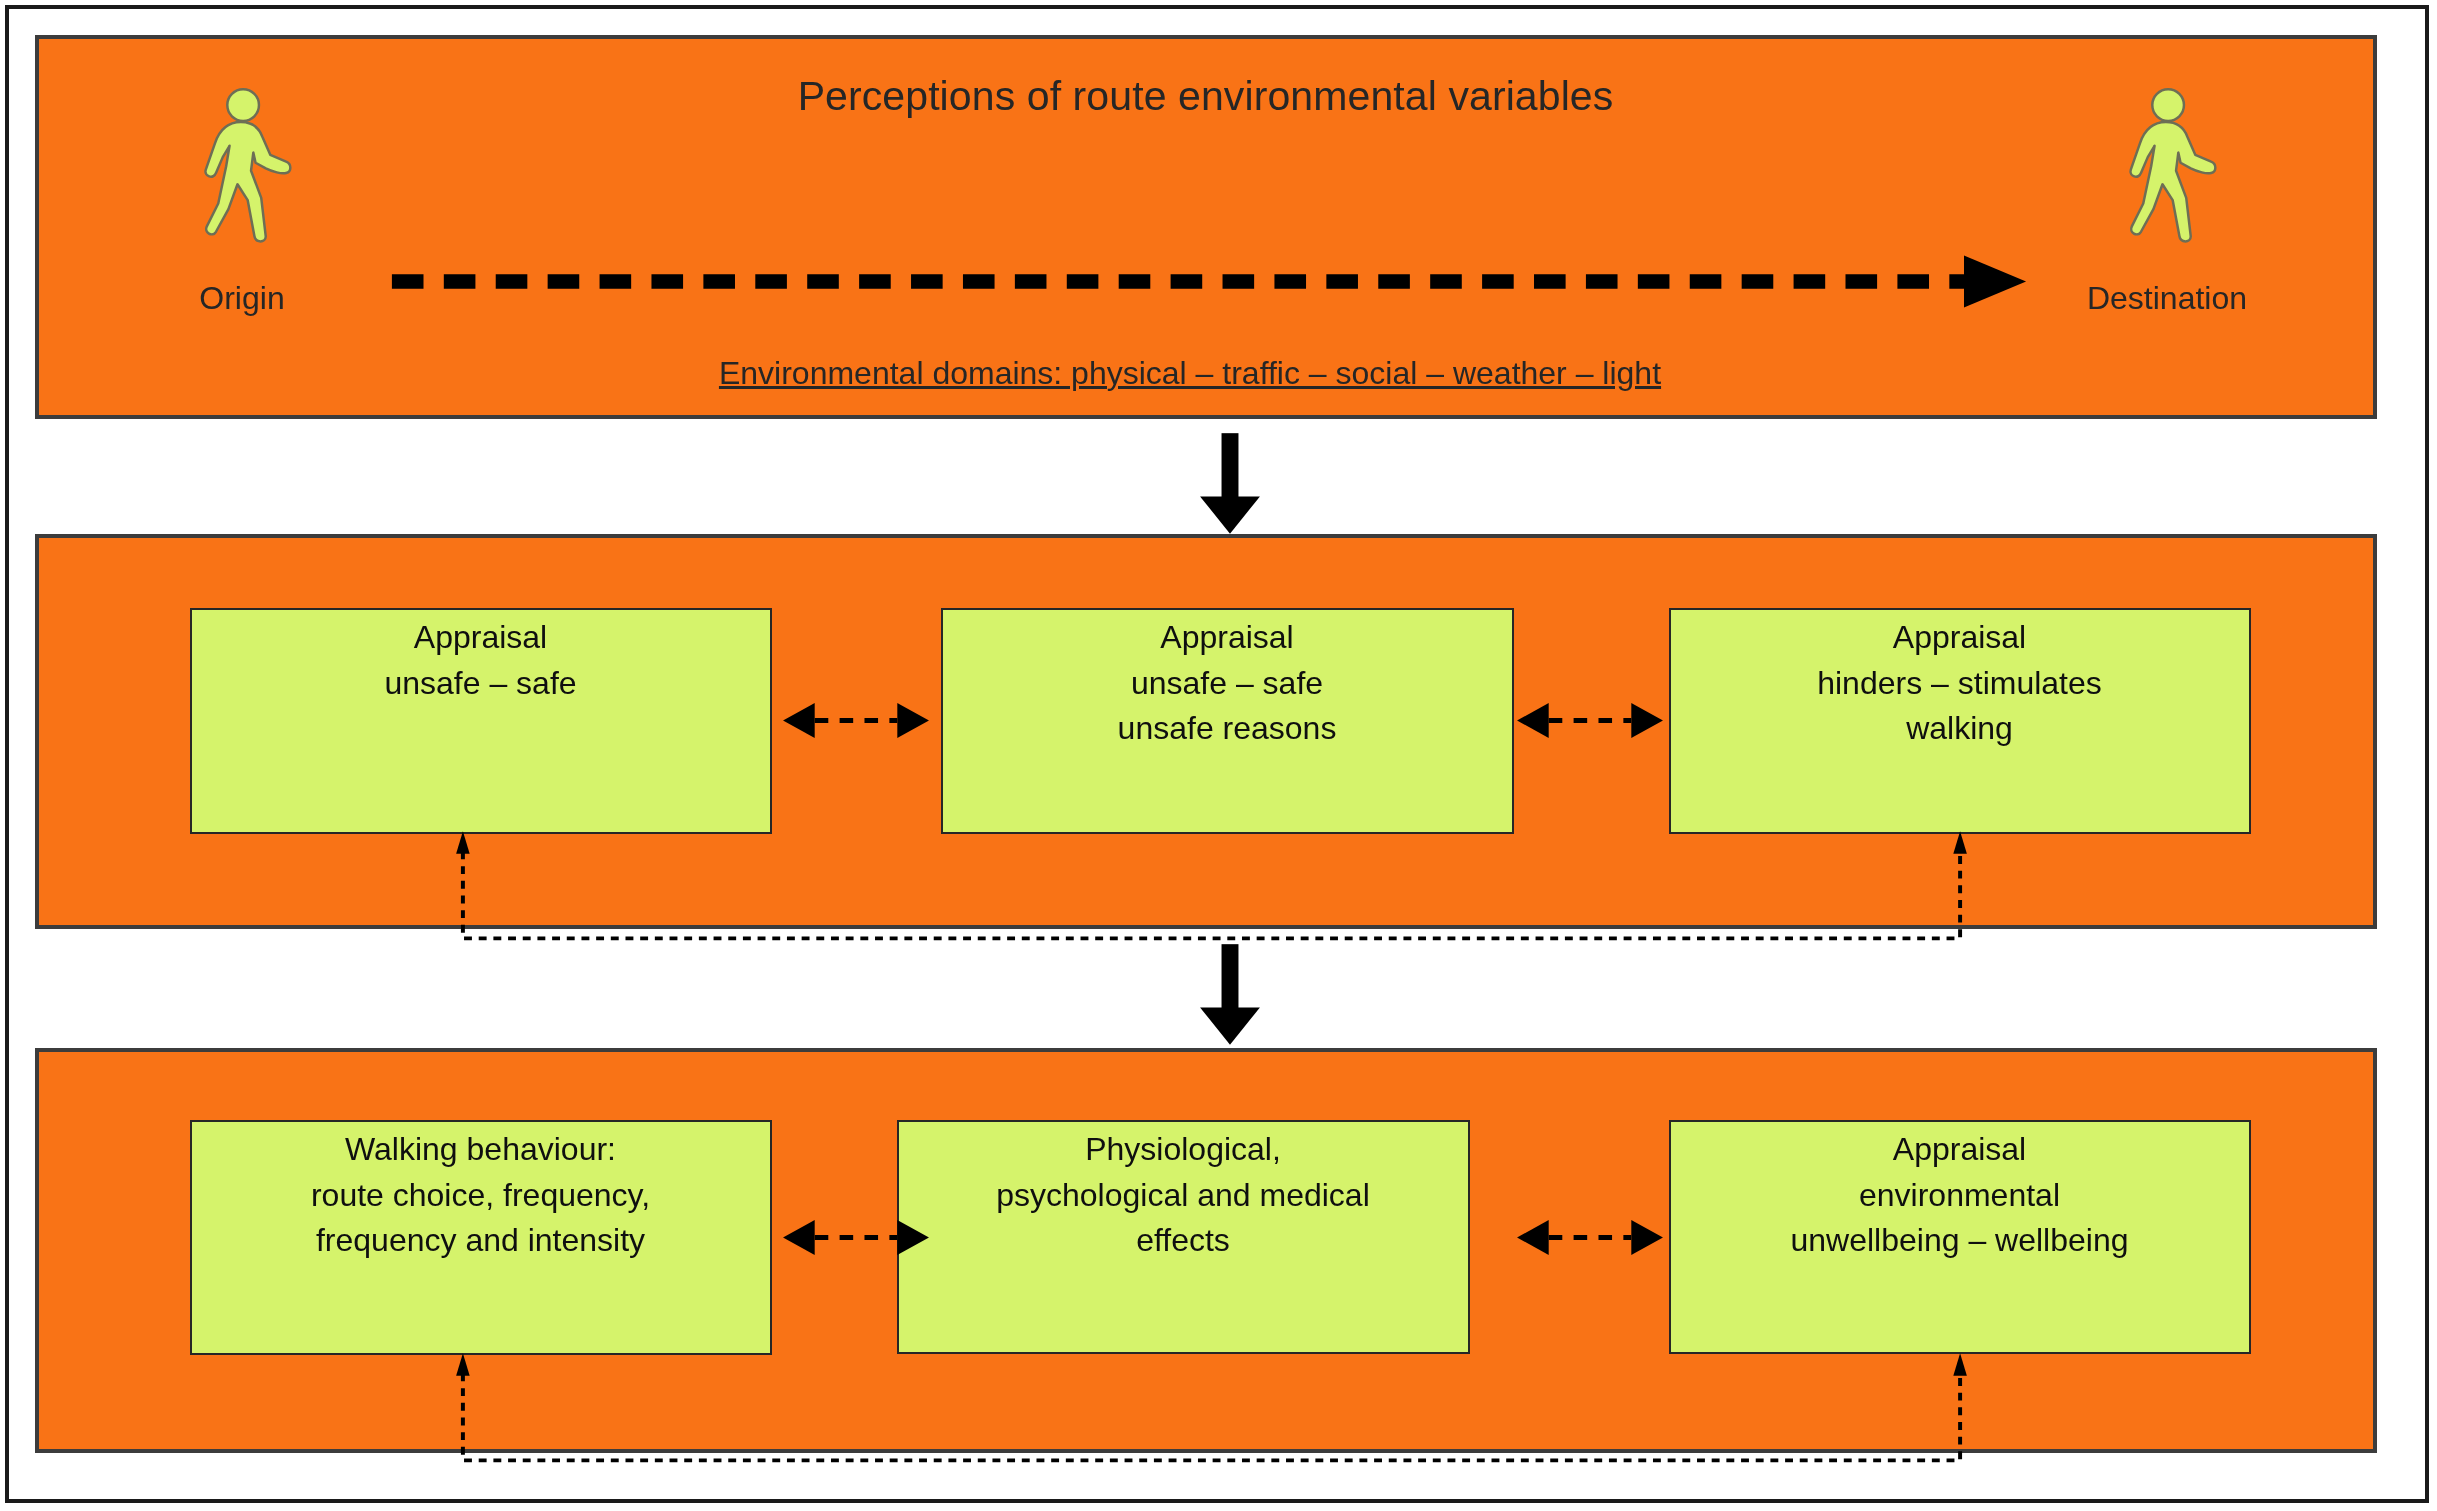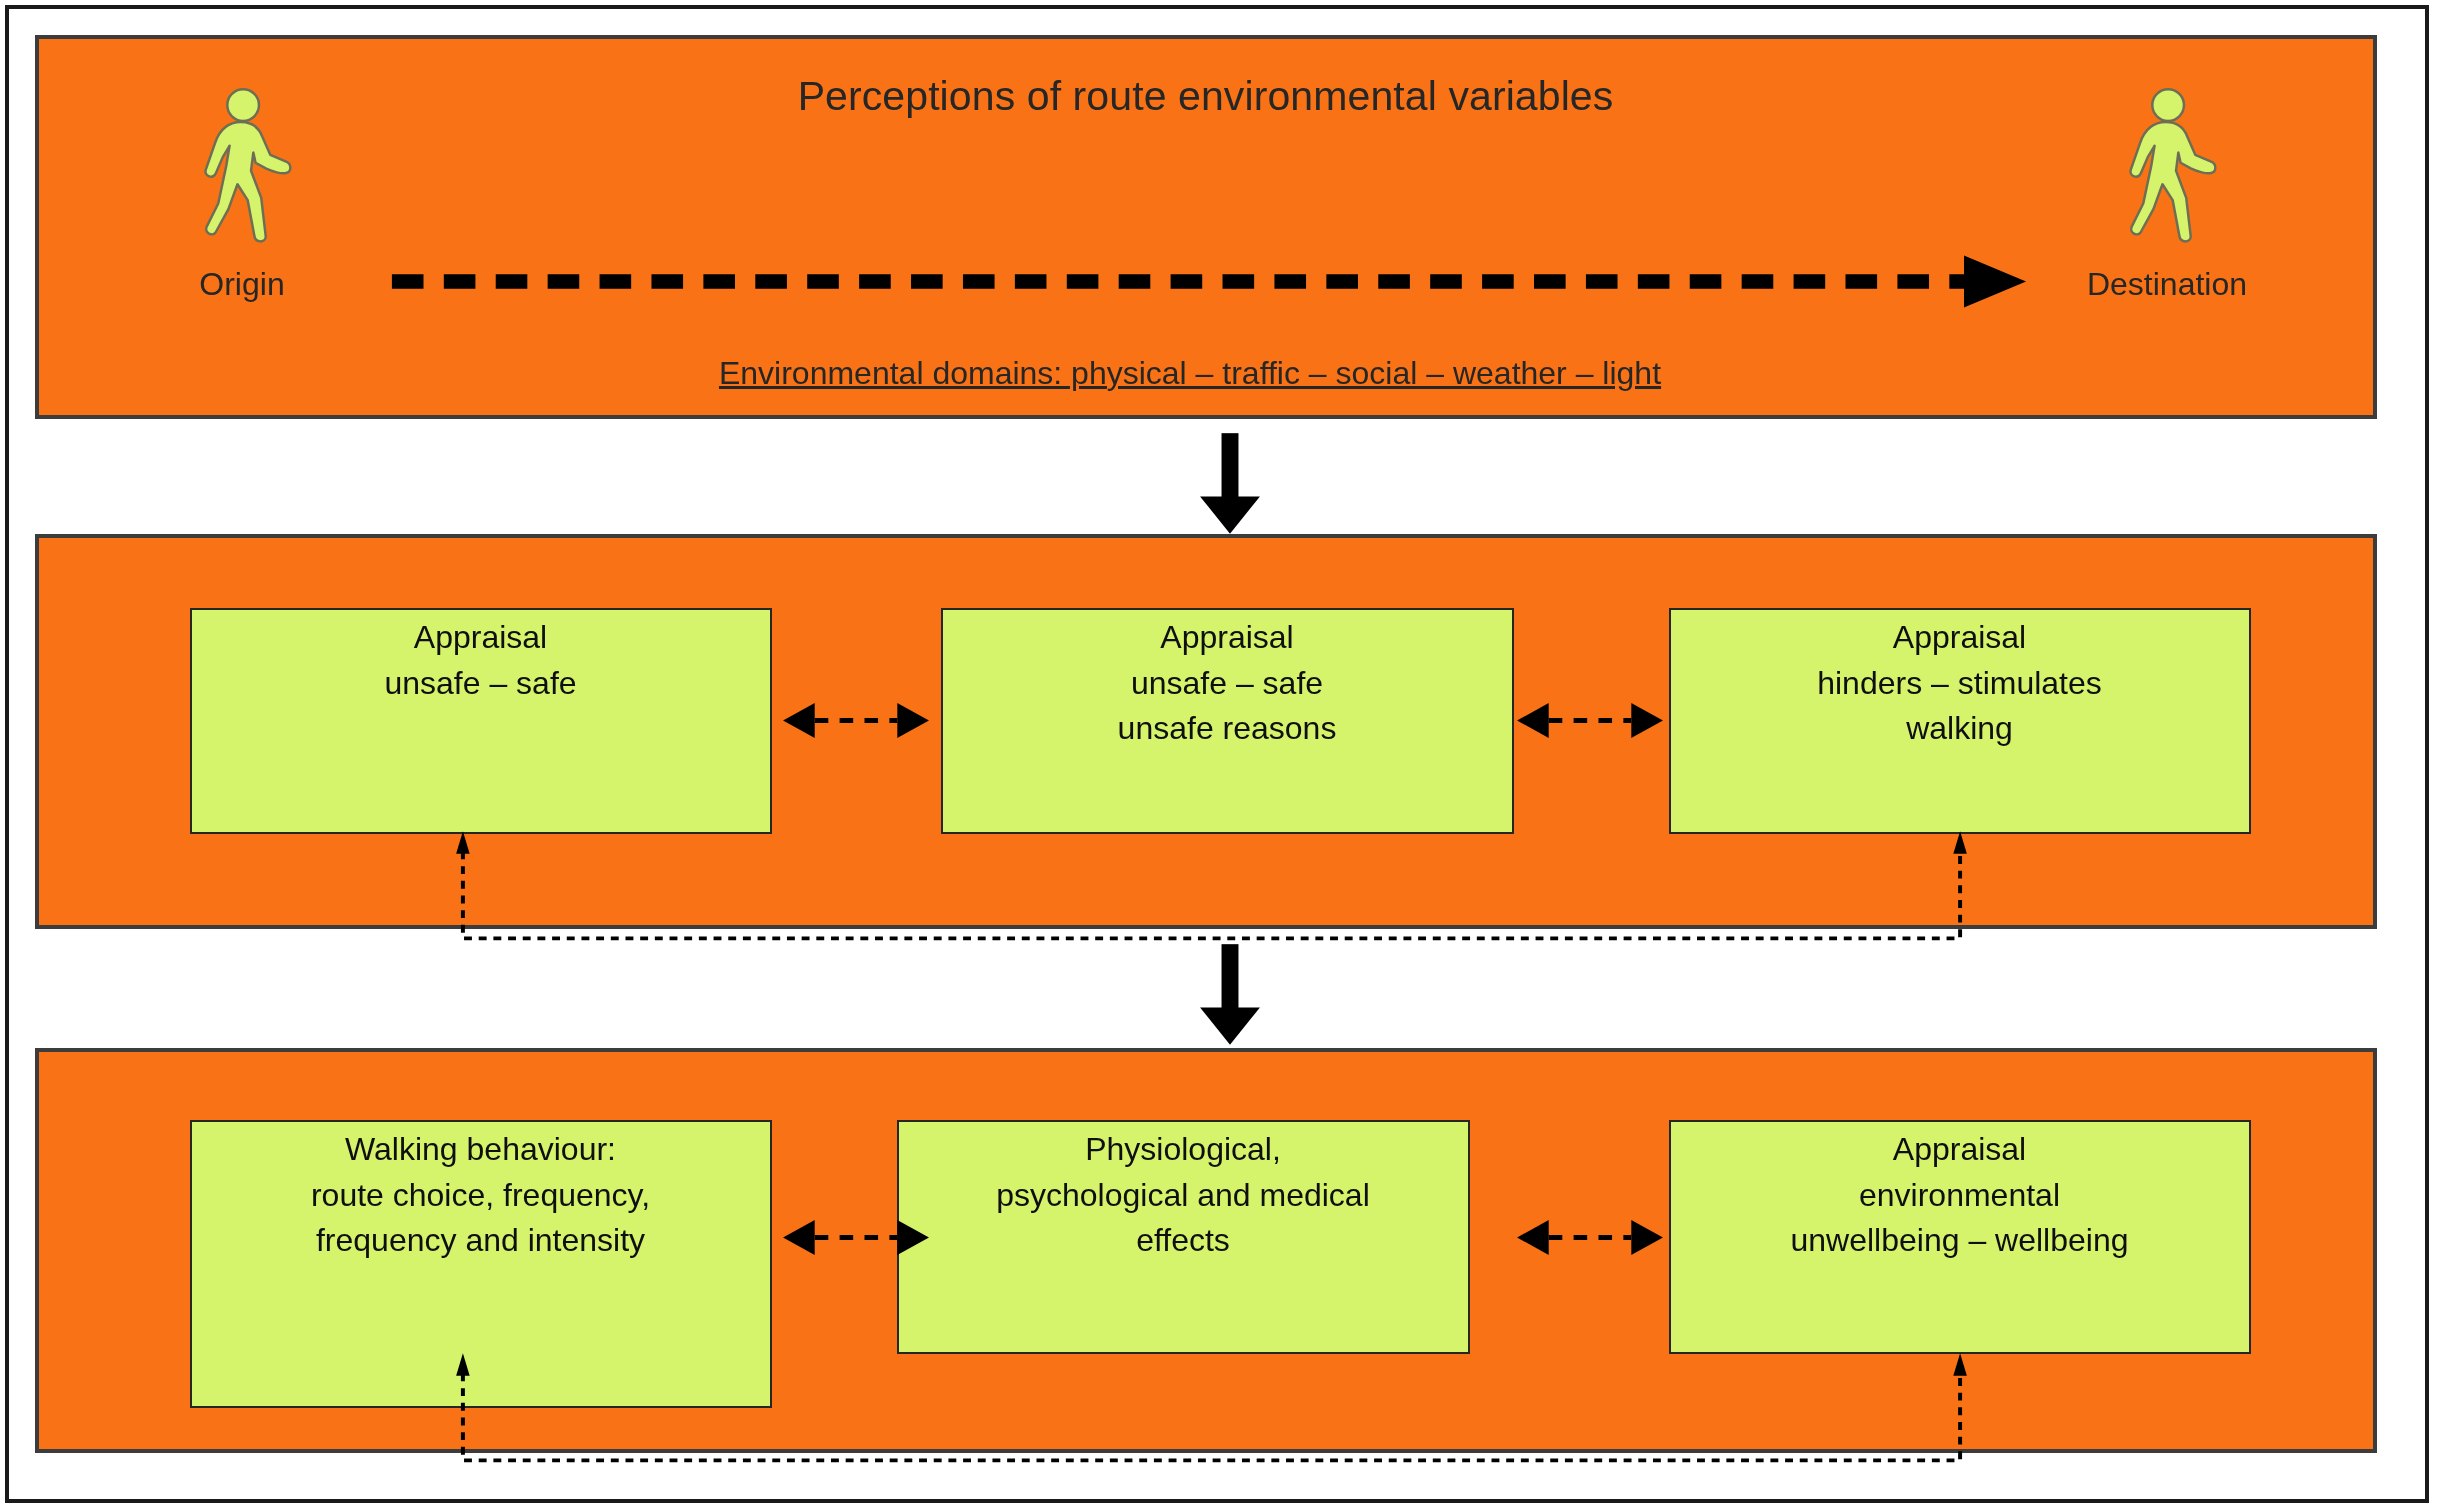--- a/index.html
+++ b/index.html
@@ -62,21 +62,21 @@
   
   .walker-block {
     position: absolute;
     width: 237px;
     text-align: center;
   }
   #walker-origin      { left: 85px; top: 48px; }
   #walker-destination { left: 2010px; top: 48px; }
   .walker-block svg { display: block; margin: 0 auto; }
   .walker-label {
-    margin-top: 15px;
+    margin-top: 29px;
     font-size: 32px;
     color: #262626;
   }
 
   
   #route-arrow {
     position: absolute;
     left: 350px;
     top: 203px;
     width: 1649px;
@@ -109,21 +109,21 @@
   }
   .concept-box .lines { width: 100%; }
   .concept-box .line { display: block; }
 
   
   #box-appraisal-traffic   { left: 181px;  top: 599px; width: 582px; height: 226px; }
   #box-appraisal-other     { left: 932px; top: 599px; width: 573px; height: 226px; }
   #box-appraisal-walking   { left: 1660px; top: 599px; width: 582px; height: 226px; }
 
   
-  #box-walking-behaviour   { left: 181px;  top: 1111px; width: 582px; height: 288px; }
+  #box-walking-behaviour   { left: 181px;  top: 1111px; width: 582px; height: 235px; }
   #box-effects             { left: 888px; top: 1111px; width: 573px; height: 234px; }
   #box-wellbeing           { left: 1660px; top: 1111px; width: 582px; height: 234px; }
 
   
   .link-arrow {
     position: absolute;
     width: 164px;
     height: 51px;
   }
   #link-r2-a { left: 765px; top: 686px; }

